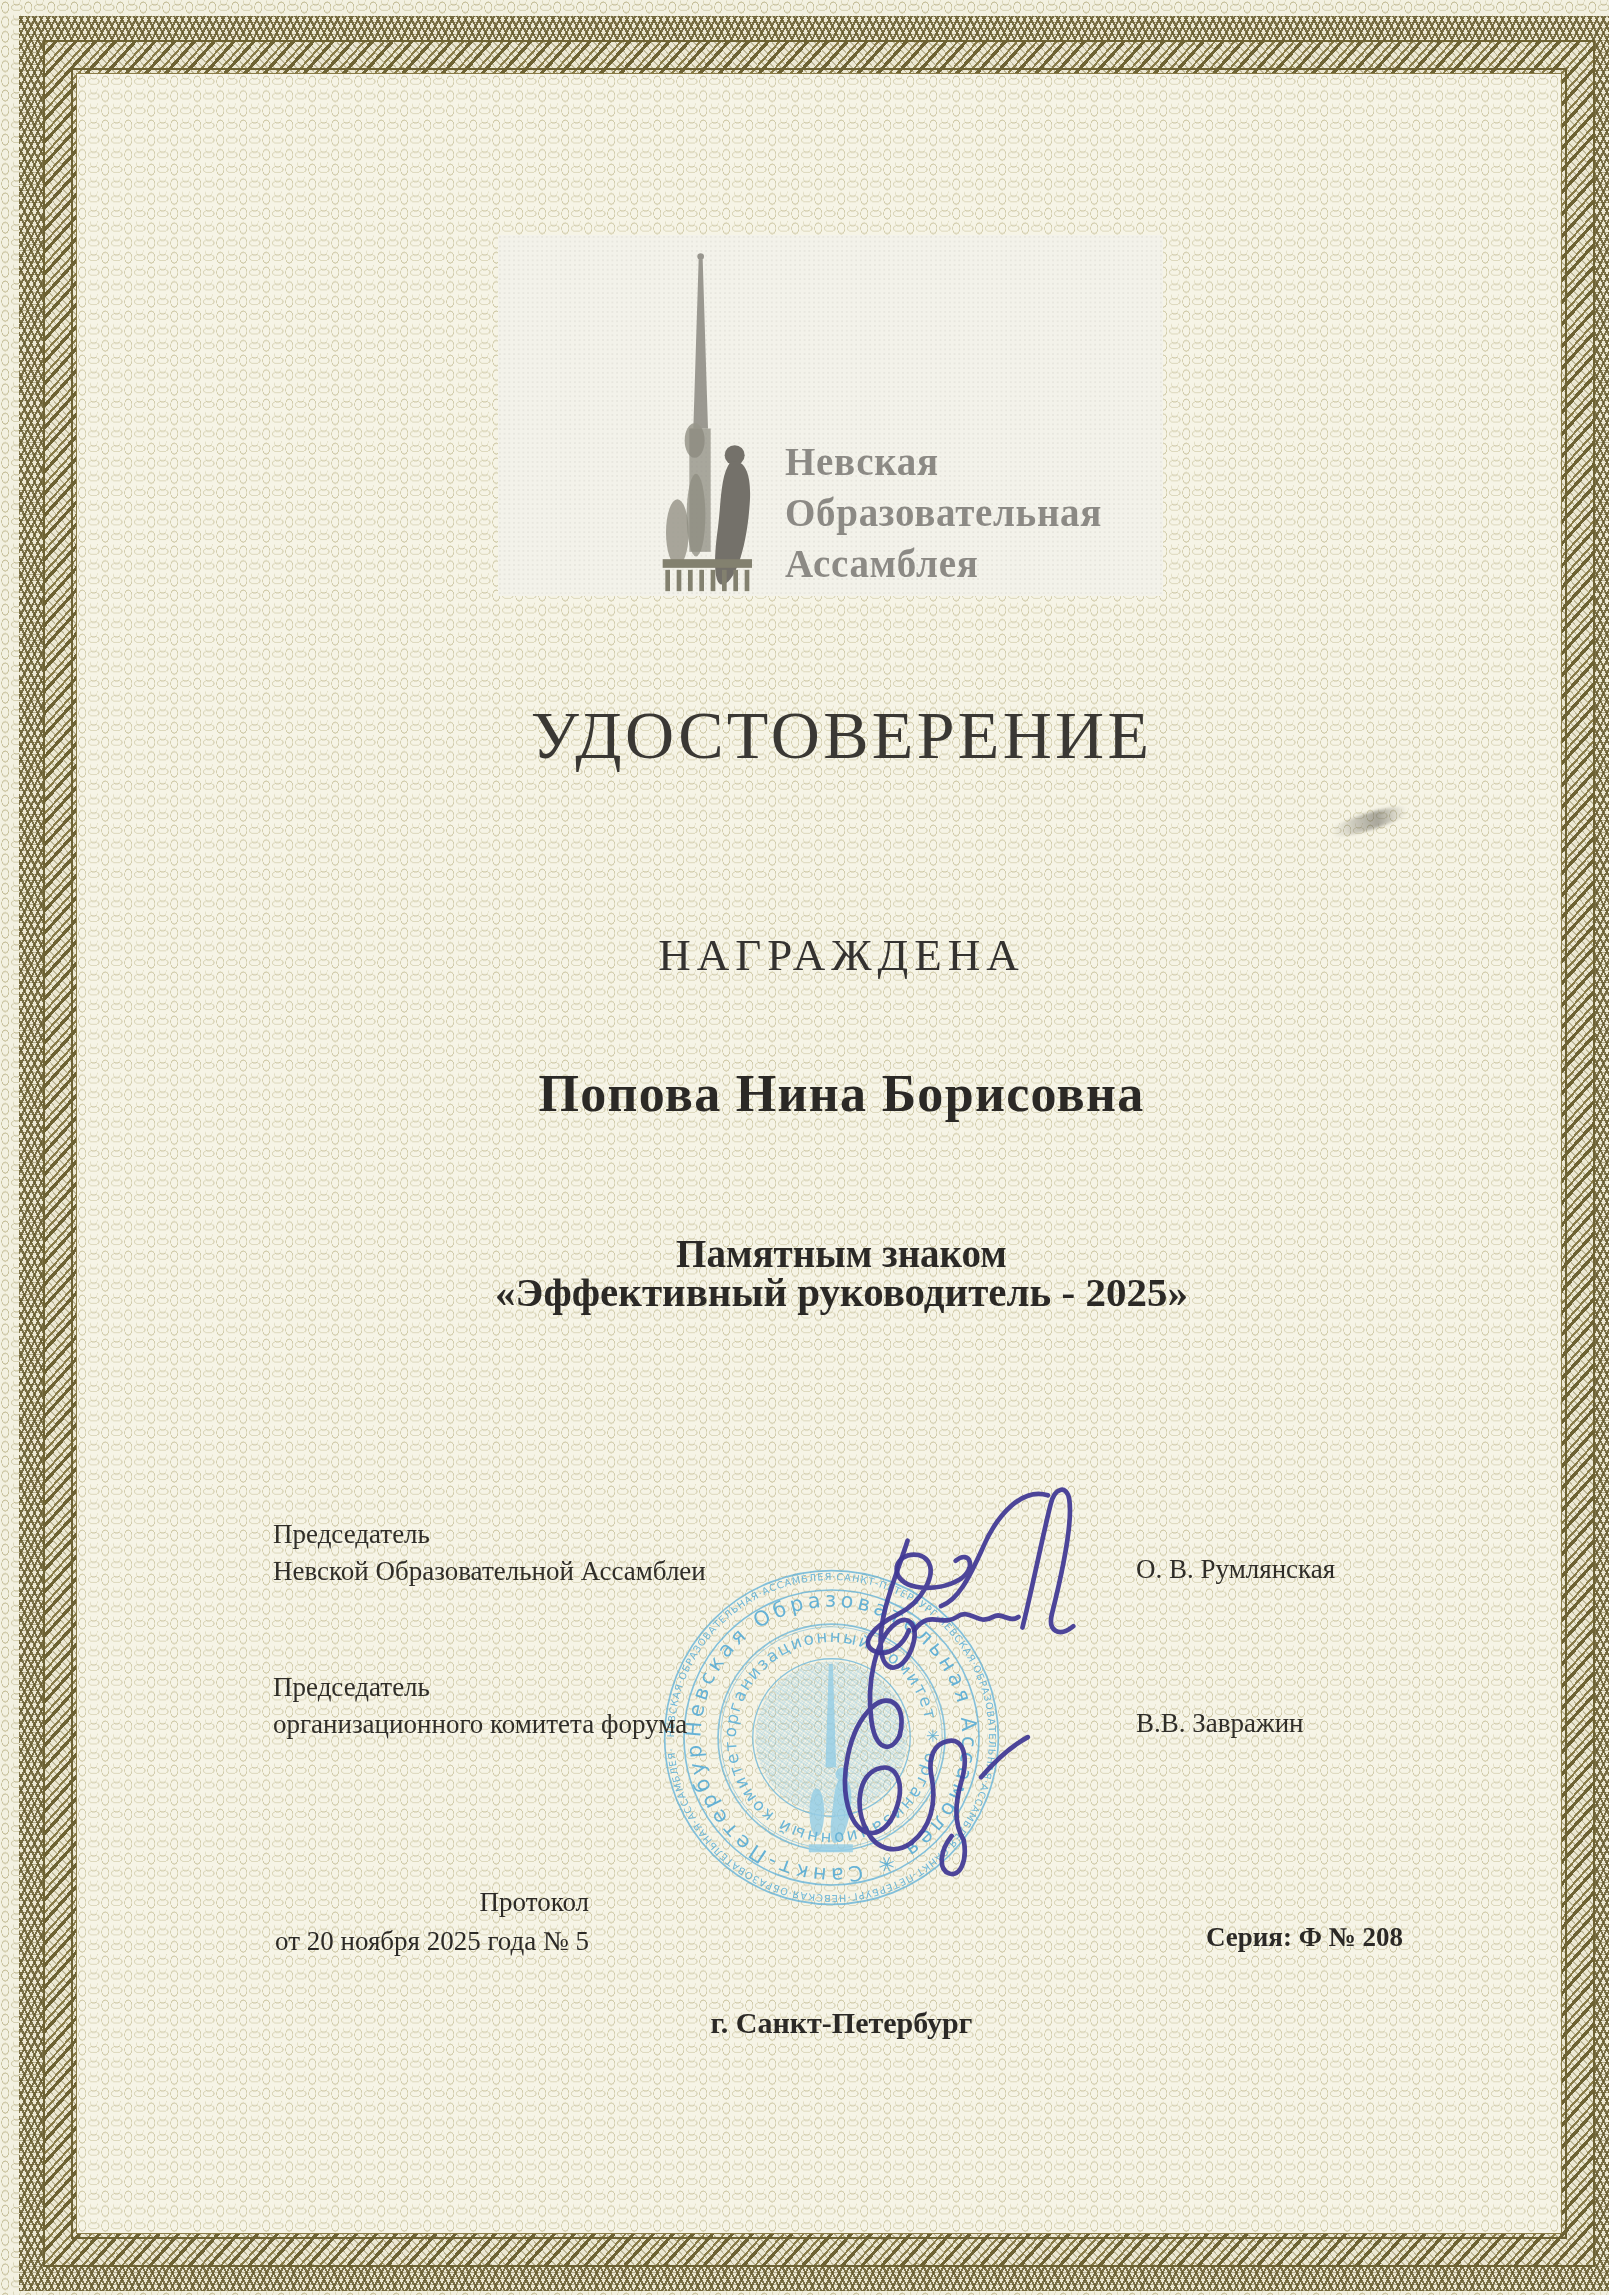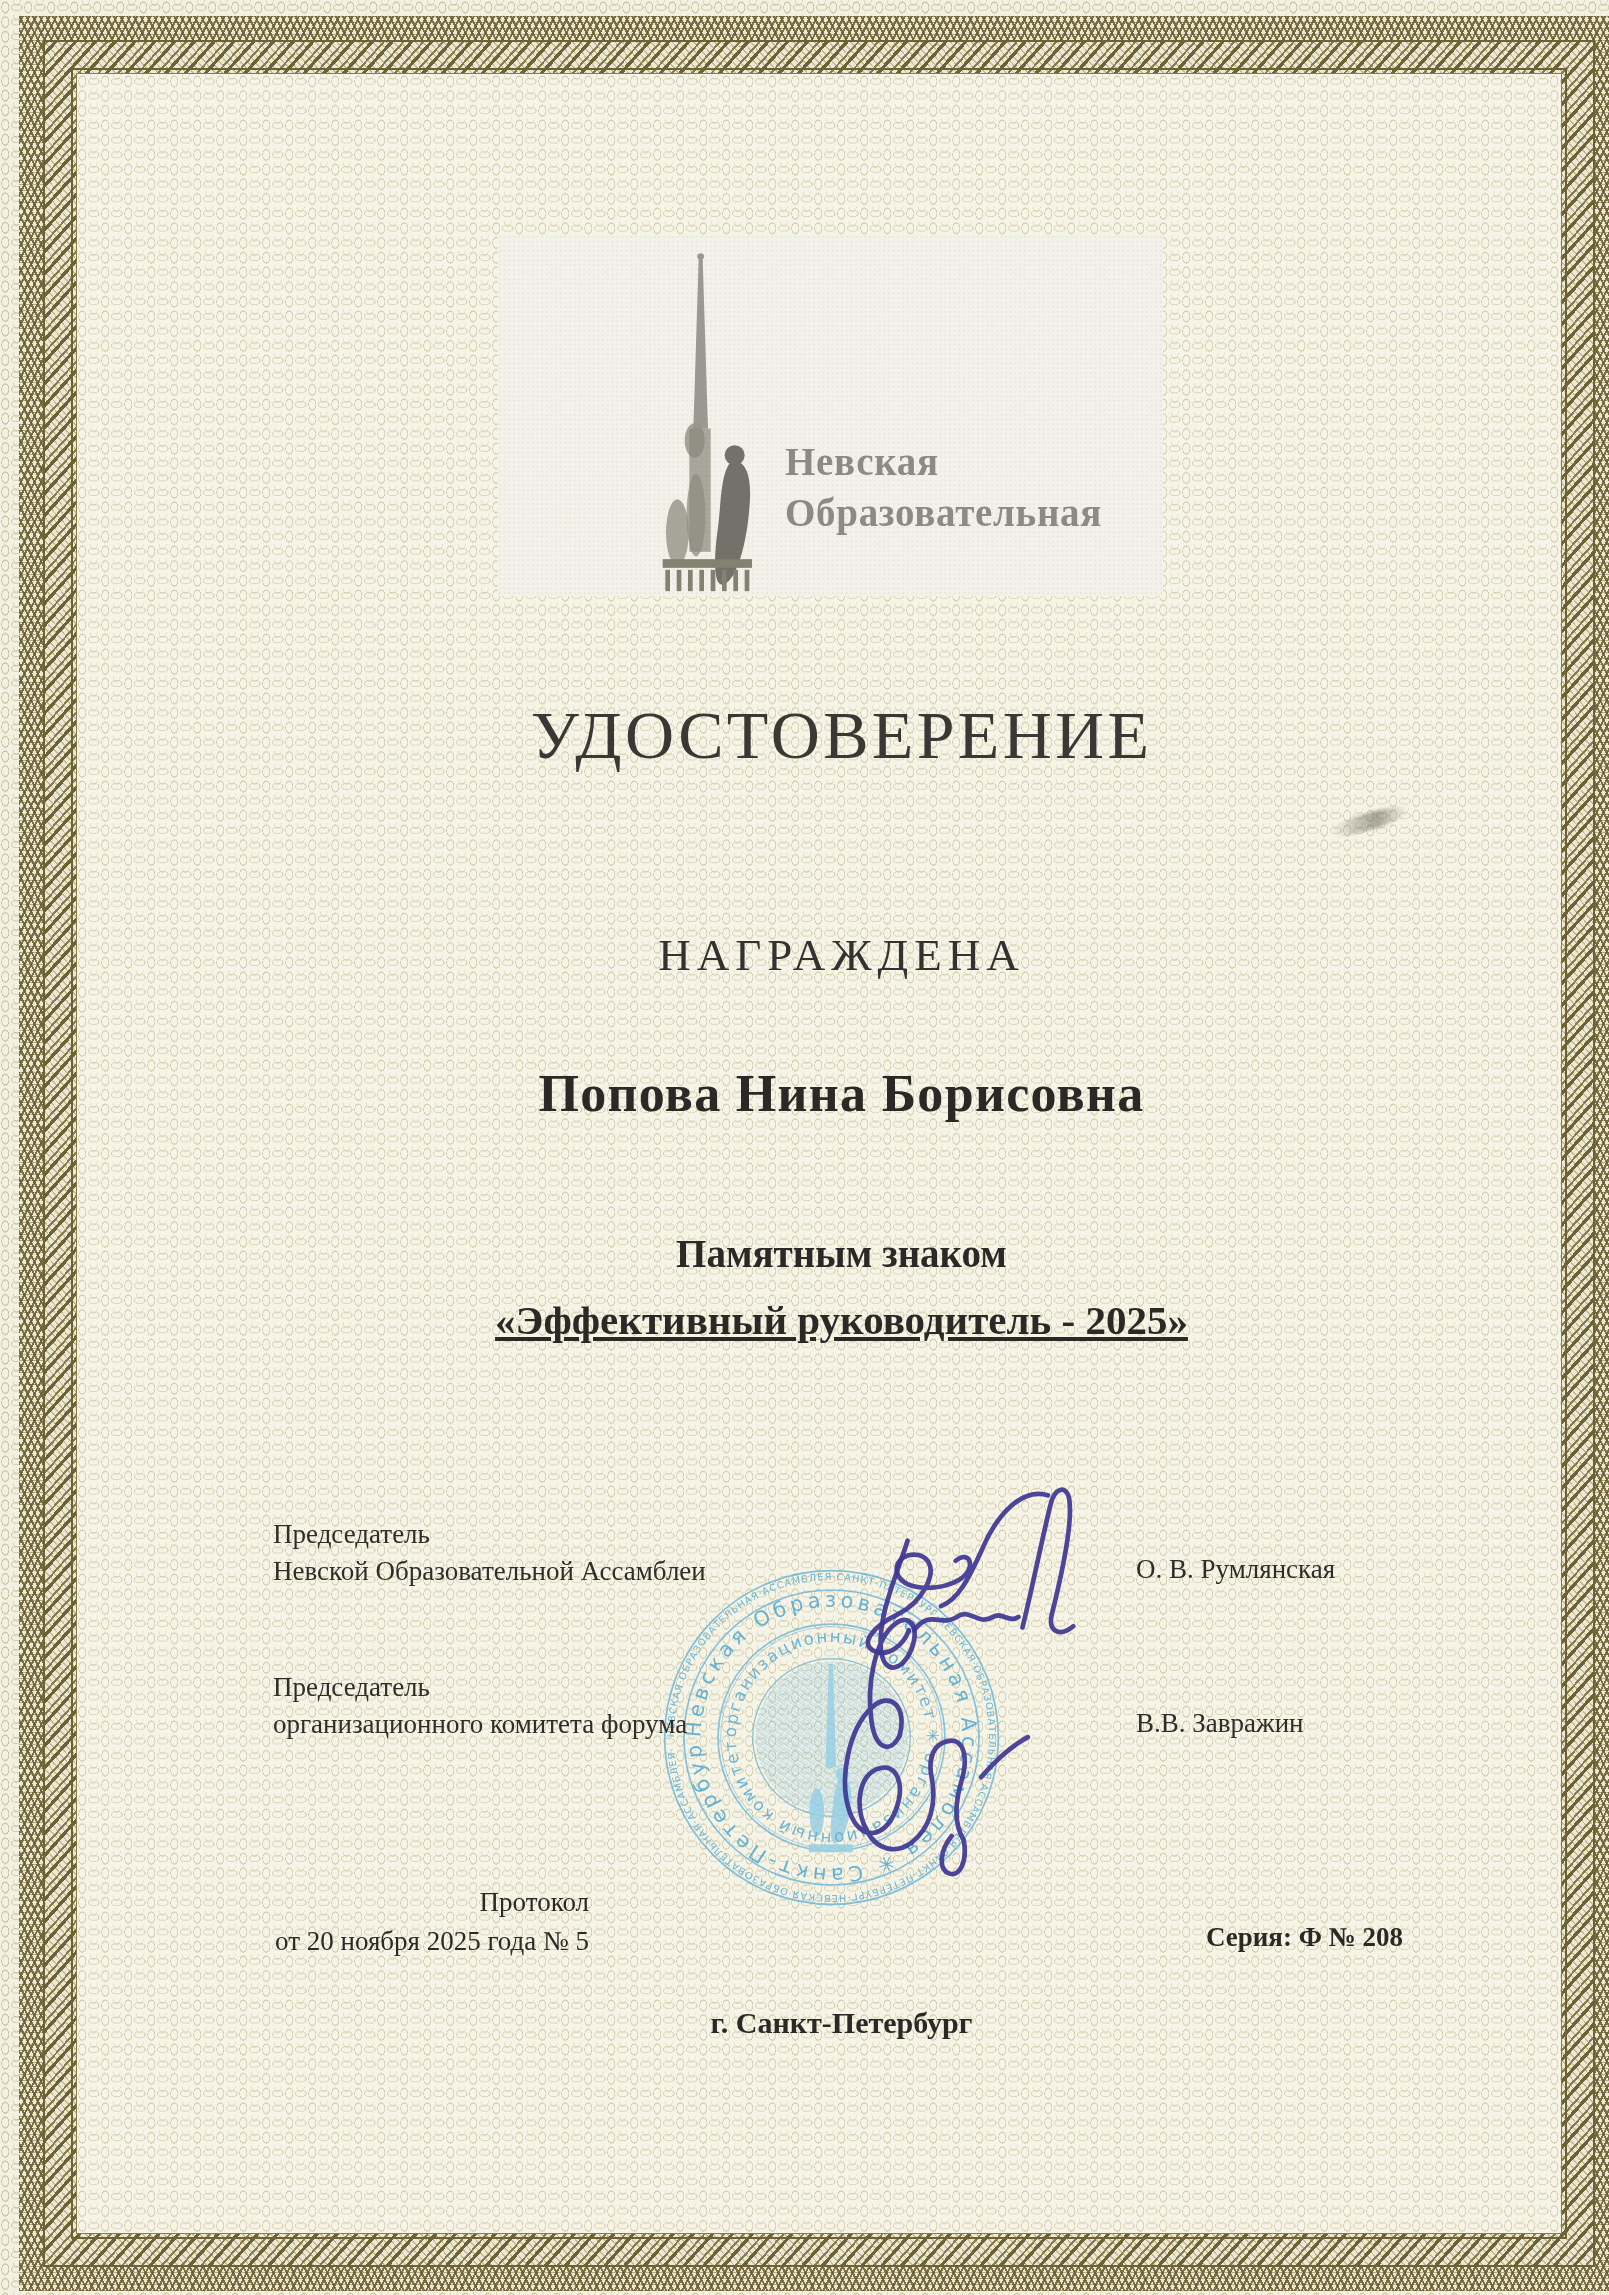--- a/index.html
+++ b/index.html
@@ -66,21 +66,21 @@
     color:#8c8a85; letter-spacing:0.7px; white-space:nowrap;
   }
   #monument-svg{ left:652px; top:247px; z-index:2; }
 
   
   .center-line{ left:87px; right:30px; text-align:center; z-index:3; }
   #title{ top:696px; font-size:68px; letter-spacing:3.3px; color:#3a3834; font-weight:400; }
   #awarded{ top:901px; font-size:45px; letter-spacing:6px; color:#343230;margin-top:28px; }
   #recipient{ top:1064px; font-size:52px; font-weight:700; letter-spacing:1.3px; color:#2b2926; }
   #award-l1{ top:1231px; font-size:39px; font-weight:700; color:#2b2926;text-align:center; }
-  #award-l2{ top:1296px; font-size:41px; font-weight:700; color:#2b2926;text-decoration:underline; }
+  #award-l2{ top:1268px; font-size:41px; font-weight:700; color:#2b2926; }
 
   
   .role{ left:273px; z-index:3; font-size:27px; line-height:37px; color:#2f2d28; }
   .sig-name{ left:1136px; z-index:3; font-size:27px; color:#2f2d28; white-space:nowrap; }
   #role1{ top:1516px; }
   #name1{ top:1554px; }
   #role2{ top:1669px; }
   #name2{ top:1708px; }
 
   
@@ -130,20 +130,21 @@
     <rect x="71" y="484" width="7" height="32" fill="#83816f"></rect>
     <rect x="88" y="484" width="7" height="32" fill="#83816f"></rect>
     <rect x="105" y="484" width="7" height="32" fill="#83816f"></rect>
     <rect x="122" y="484" width="7" height="32" fill="#83816f"></rect>
     <rect x="139" y="484" width="7" height="32" fill="#83816f"></rect>
   </svg>
 
   <div class="abs" id="logo-text">
     <div>Невская</div>
     <div>Образовательная</div>
+    <div>Ассамблея</div>
   </div>
 
   <svg class="abs" id="stamp-svg" width="347" height="347" viewBox="0 0 520 520">
     <defs>
       <pattern id="hatch" width="8" height="8" patternUnits="userSpaceOnUse" patternTransform="rotate(35 260 260)">
         <path d="M0 0 H8 M0 4 H8" stroke="#6cb9de" stroke-width="1.1"></path>
         <path d="M0 0 V8 M4 0 V8" stroke="#6cb9de" stroke-width="0.8"></path>
       </pattern>
       <path id="ring-micro" d="M 24 260 A 236 236 0 1 1 496 260 A 236 236 0 1 1 24 260"></path>
       <path id="ring-main" d="M 64 260 A 196 196 0 1 1 456 260 A 196 196 0 1 1 64 260"></path>

